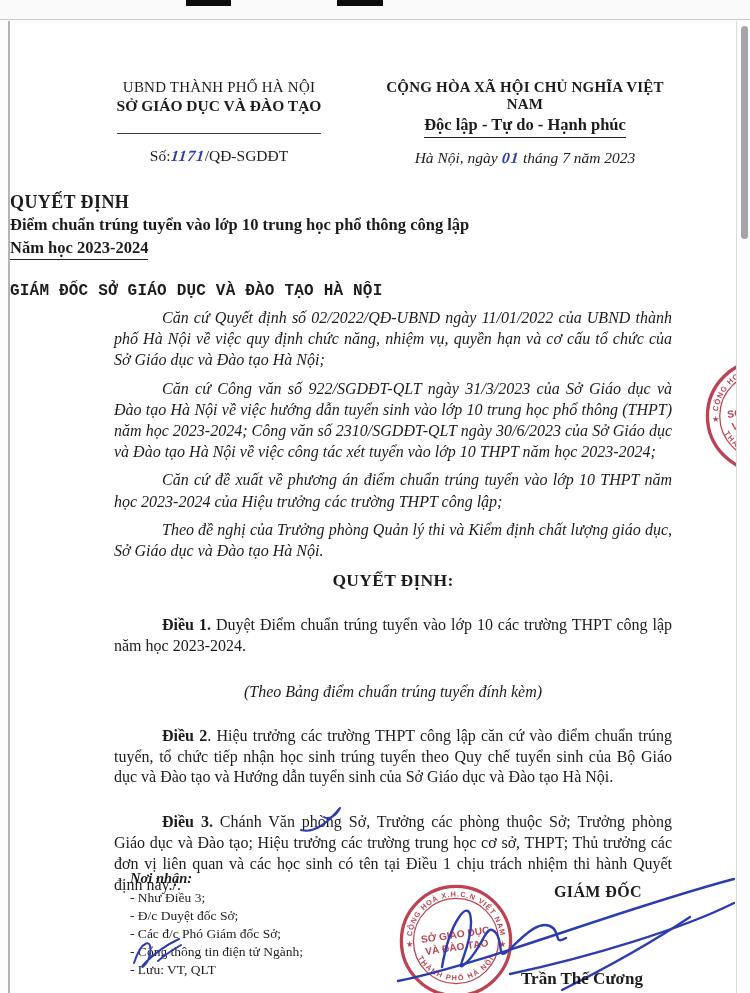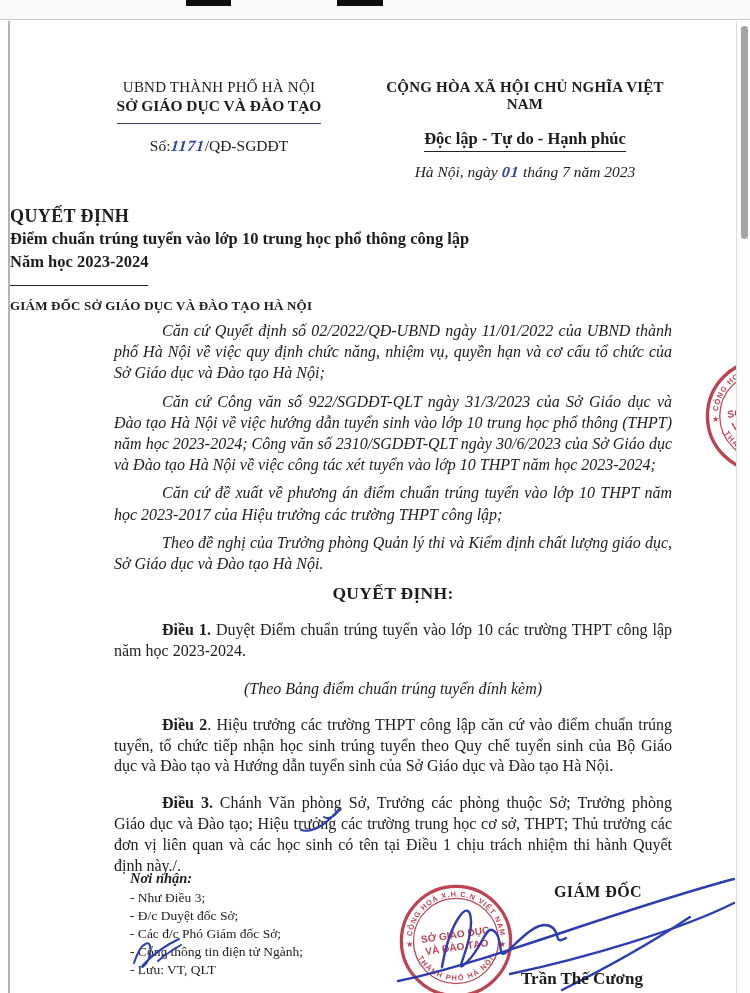--- a/index.html
+++ b/index.html
@@ -22,45 +22,45 @@
     background:#ffffff; border-left:2px solid #b4b4b6; border-right:1px solid #dcdcde;
     overflow:hidden; }
   .doc { position:relative; width:100%; height:100%; padding-top:58px; }
 
   
   .doc-header { display:flex; padding:0 60px 0 78px;gap:24px; }
   .hcol-left { width:262px; text-align:center; }
   .hcol-right { flex:1; text-align:center; }
   .org-line1 { font-size:15px; letter-spacing:.2px; }
   .org-line2 { font-size:15.5px; font-weight:bold; margin-top:1px; }
-  .org-line2 span { display:inline-block; border-bottom:1.4px solid #3c3a55; padding-bottom:8px; }
+  .org-line2 span { display:inline-block; border-bottom:1.4px solid #3c3a55; padding-bottom:18px; }
   .doc-number { margin-top:13px; font-size:15.5px; }
   .nat-line1 { font-size:15px; font-weight:bold; letter-spacing:.2px; }
-  .nat-line2 { font-size:16.5px; font-weight:bold; margin-top:16px;text-decoration:underline; }
+  .nat-line2 { font-size:16.5px; font-weight:bold; margin-top:2px;text-decoration:underline; }
   .nat-line2 span { display:inline-block; border-bottom:1.5px solid #222; padding-bottom:2px; }
   .date-line { margin-top:11px; font-size:15.5px; font-style:italic; }
   .ink { color:#2b3db0; font-weight:bold; font-style:italic; letter-spacing:1px;
     display:inline-block; transform:skewX(-6deg); }
 
   
   .title-block { text-align:left; margin-top:26px; line-height:1; }
   .t-decision { font-size:18px; font-weight:bold; letter-spacing:.4px; }
   .t-subject { font-size:16.5px; font-weight:bold; margin-top:6px; }
   .t-year { font-size:16.5px; font-weight:bold; margin-top:6px; }
-  .t-year span { display:inline-block; border-bottom:1.5px solid #222; padding-bottom:15px; }
-  .t-issuer { font-size:13px; font-weight:bold; margin-top:13px; letter-spacing:.2px; }
+  .t-year span { display:inline-block; border-bottom:1.5px solid #222; padding-bottom:3px; }
+  .t-issuer { font-size:16px; font-weight:bold; margin-top:23px; letter-spacing:.2px;font-family:Liberation Mono, monospace; }
 
   
   .body-text { padding:0 64px 0 104px; margin-top:8px; }
   .preamble { font-style:italic; text-align:justify; text-indent:48px;
     font-size:16px; line-height:21.2px; margin:7px 0; }
   .h-decide { text-align:center; font-size:17.5px; font-weight:bold;
     margin:9px 0 2px 0; letter-spacing:.3px; }
   .article { text-align:justify; text-indent:48px; font-size:16px;
-    line-height:20.8px; margin:16px 0; }
+    line-height:20.8px; margin:24px 0; }
   .attach-note { text-align:center; font-style:italic; font-size:16px;
     line-height:21px; margin:8px 0; }
 
   
   .doc-footer { position:absolute; left:0; top:830px; width:100%; height:142px; }
   .recipients { position:absolute; left:120px; top:18px; font-size:13.5px; line-height:18px; }
   .recipients-heading { font-weight:bold; font-style:italic; font-size:14.5px; margin-bottom:2px; }
   .signer-title { position:absolute; left:432px; top:16px; width:200px; text-align:right;
     font-size:16px; font-weight:bold; letter-spacing:.4px;margin-top:16px; }
   .signer-name { position:absolute; left:452px; top:118px; width:240px; text-align:center;
@@ -107,21 +107,21 @@
     <div class="title-block">
       <div class="t-decision">QUYẾT ĐỊNH</div>
       <div class="t-subject">Điểm chuẩn trúng tuyển vào lớp 10 trung học phổ thông công lập</div>
       <div class="t-year"><span>Năm học 2023-2024</span></div>
       <div class="t-issuer">GIÁM ĐỐC SỞ GIÁO DỤC VÀ ĐÀO TẠO HÀ NỘI</div>
     </div>
 
     <div class="body-text">
       <p class="preamble">Căn cứ Quyết định số 02/2022/QĐ-UBND ngày 11/01/2022 của UBND thành phố Hà Nội về việc quy định chức năng, nhiệm vụ, quyền hạn và cơ cấu tổ chức của Sở Giáo dục và Đào tạo Hà Nội;</p>
       <p class="preamble">Căn cứ Công văn số 922/SGDĐT-QLT ngày 31/3/2023 của Sở Giáo dục và Đào tạo Hà Nội về việc hướng dẫn tuyển sinh vào lớp 10 trung học phổ thông (THPT) năm học 2023-2024; Công văn số 2310/SGDĐT-QLT ngày 30/6/2023 của Sở Giáo dục và Đào tạo Hà Nội về việc công tác xét tuyển vào lớp 10 THPT năm học 2023-2024;</p>
-      <p class="preamble">Căn cứ đề xuất về phương án điểm chuẩn trúng tuyển vào lớp 10 THPT năm học 2023-2017 của Hiệu trưởng các trường THPT công lập;</p>
+      <p class="preamble">Căn cứ đề xuất về phương án điểm chuẩn trúng tuyển vào lớp 10 THPT năm học 2023-2024 của Hiệu trưởng các trường THPT công lập;</p>
       <p class="preamble">Theo đề nghị của Trưởng phòng Quản lý thi và Kiểm định chất lượng giáo dục, Sở Giáo dục và Đào tạo Hà Nội.</p>
 
       <div class="h-decide">QUYẾT ĐỊNH:</div>
 
       <p class="article"><b>Điều 1.</b><span> Duyệt Điểm chuẩn trúng tuyển vào lớp 10 các trường THPT công lập năm học 2023-2024.</span></p>
       <p class="attach-note">(Theo Bảng điểm chuẩn trúng tuyển đính kèm)</p>
       <p class="article"><b>Điều 2</b><span>. Hiệu trưởng các trường THPT công lập căn cứ vào điểm chuẩn trúng tuyển, tổ chức tiếp nhận học sinh trúng tuyển theo Quy chế tuyển sinh của Bộ Giáo dục và Đào tạo và Hướng dẫn tuyển sinh của Sở Giáo dục và Đào tạo Hà Nội.</span></p>
       <p class="article"><b>Điều 3.</b><span> Chánh Văn phòng Sở, Trưởng các phòng thuộc Sở; Trưởng phòng Giáo dục và Đào tạo; Hiệu trưởng các trường trung học cơ sở, THPT; Thủ trưởng các đơn vị liên quan và các học sinh có tên tại Điều 1 chịu trách nhiệm thi hành Quyết định này./.</span></p>
     </div>
 

